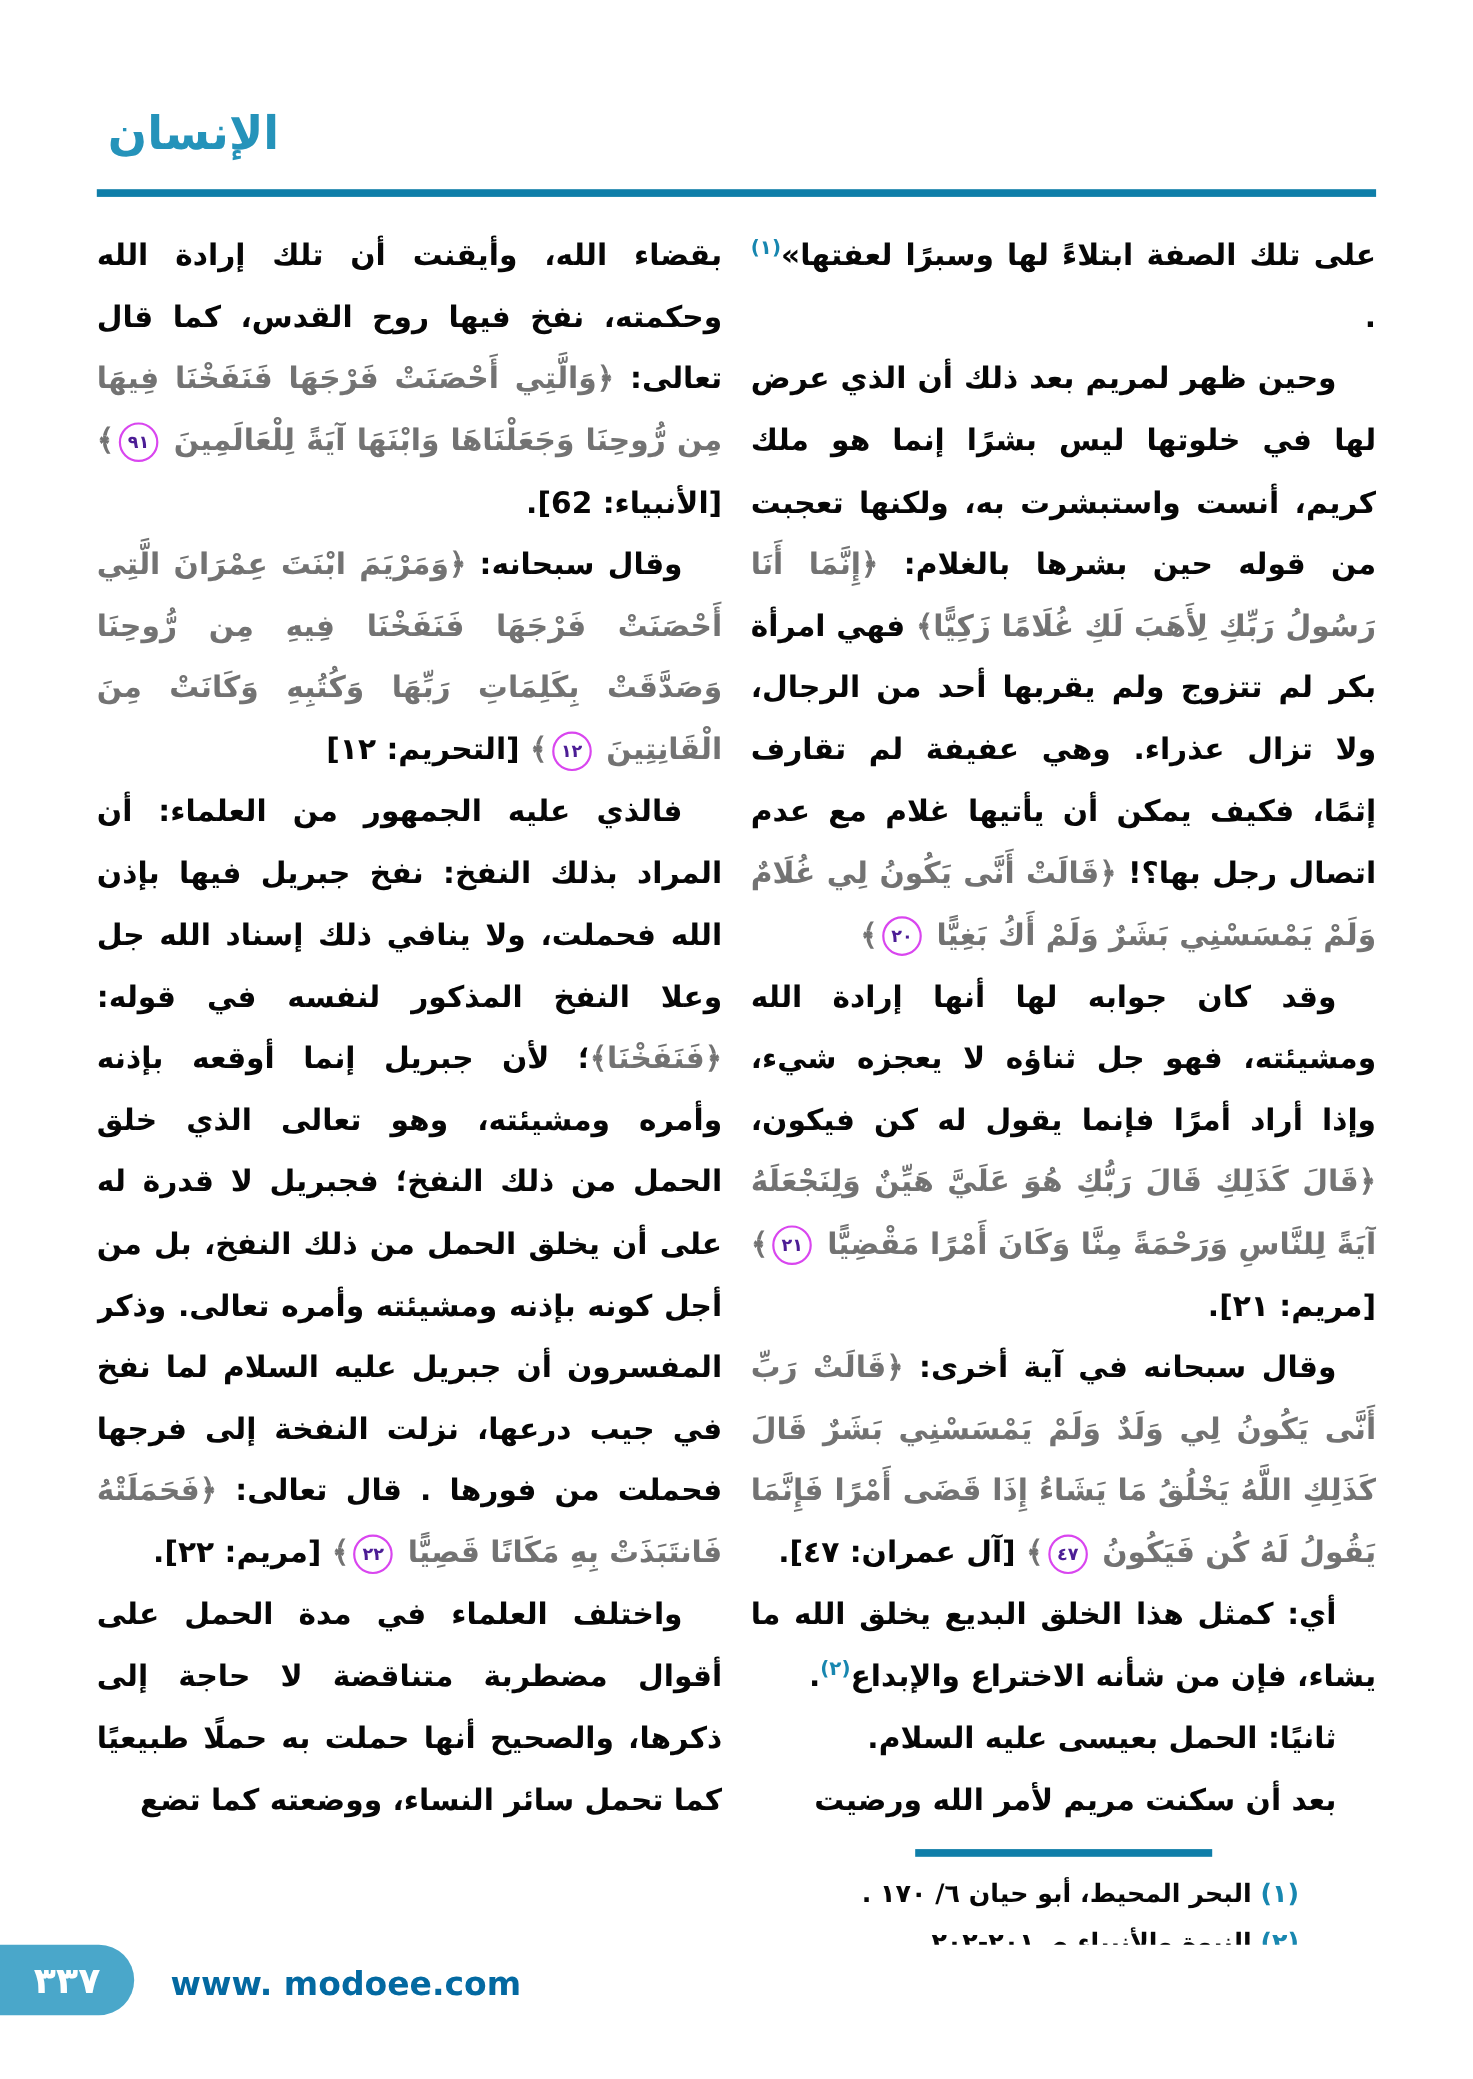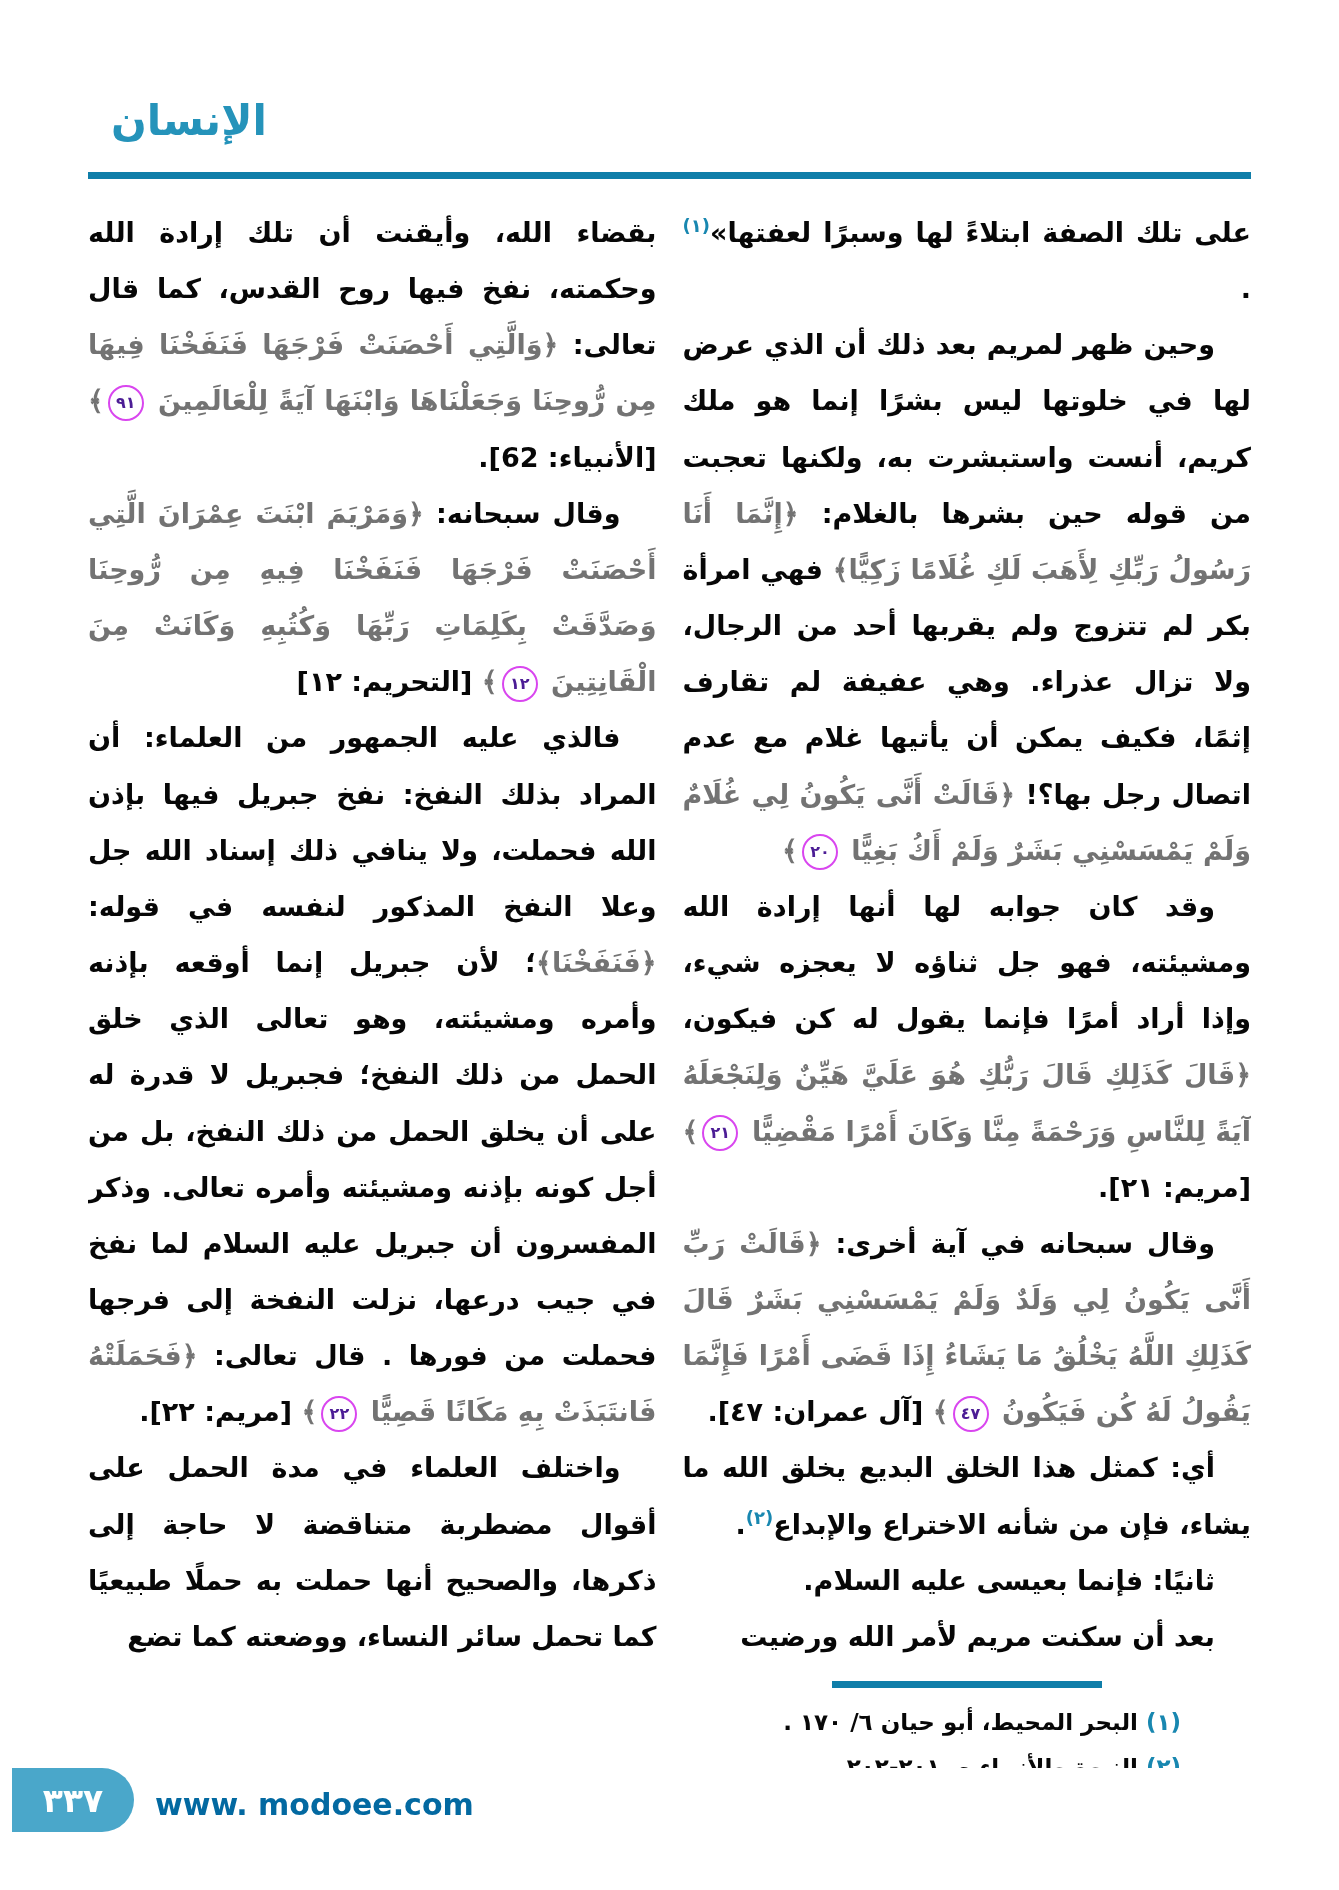--- a/index.html
+++ b/index.html
@@ -6,21 +6,21 @@
   .page{
     position:relative;
     width:1339px;height:1890px;
     background:#ffffff;
     font-family:"DejaVu Sans",sans-serif;
     direction:rtl;
     overflow:hidden;
   }
   
   .header-title{
-    position:absolute;top:96px;left:111px;
+    position:absolute;top:96px;left:98px;
     font-size:42px;font-weight:bold;color:#2593ba;
     direction:rtl;
   }
   .header-rule{
     position:absolute;top:172px;left:88px;right:88px;height:7px;
     background:#0f7ea9;
   }
   
   .columns{
     position:absolute;top:205px;left:88px;right:88px;bottom:122px;
@@ -43,21 +43,21 @@
     margin:0 4px;text-indent:0;
   }
   
   .fn-block{margin-top:auto;}
   .fn-sep{width:270px;height:7px;background:#0f7ea9;margin:16px auto 12px auto;}
   .footnotes{padding-left:8px;padding-right:70px;}
   .fn-item{font-size:23px;line-height:1.95;font-weight:700;color:#070707;}
   .fn-num{color:#1887b0;}
   
   .page-tab{
-    position:absolute;left:12px;bottom:58px;width:122px;height:64px;
+    position:absolute;left:0;bottom:58px;width:122px;height:64px;
     background:#4aa7ca;border-radius:0 34px 34px 0;
     display:flex;align-items:center;justify-content:center;
   }
   .page-num{color:#ffffff;font-size:33px;font-weight:bold;}
   .site-url{
     position:absolute;left:155px;bottom:68px;
     color:#0369a1;font-size:30px;font-weight:bold;direction:ltr;
   }
 </style>
 </head>
@@ -70,21 +70,21 @@
 
   <div class="columns">
 
     <div class="col">
       <div>
           <p class="para"><span class="body">على تلك الصفة ابتلاءً لها وسبرًا لعفتها»</span><span class="fnref">(١)</span><span class="body"> .</span></p>
           <p class="para indent"><span class="body">وحين ظهر لمريم بعد ذلك أن الذي عرض لها في خلوتها ليس بشرًا إنما هو ملك كريم، أنست واستبشرت به، ولكنها تعجبت من قوله حين بشرها بالغلام: </span><span class="quran">﴿إِنَّمَا أَنَا رَسُولُ رَبِّكِ لِأَهَبَ لَكِ غُلَامًا زَكِيًّا﴾</span><span class="body"> فهي امرأة بكر لم تتزوج ولم يقربها أحد من الرجال، ولا تزال عذراء. وهي عفيفة لم تقارف إثمًا، فكيف يمكن أن يأتيها غلام مع عدم اتصال رجل بها؟! </span><span class="quran">﴿قَالَتْ أَنَّى يَكُونُ لِي غُلَامٌ وَلَمْ يَمْسَسْنِي بَشَرٌ وَلَمْ أَكُ بَغِيًّا </span><span class="medallion">٢٠</span><span class="quran">﴾</span></p>
           <p class="para indent"><span class="body">وقد كان جوابه لها أنها إرادة الله ومشيئته، فهو جل ثناؤه لا يعجزه شيء، وإذا أراد أمرًا فإنما يقول له كن فيكون، </span><span class="quran">﴿قَالَ كَذَلِكِ قَالَ رَبُّكِ هُوَ عَلَيَّ هَيِّنٌ وَلِنَجْعَلَهُ آيَةً لِلنَّاسِ وَرَحْمَةً مِنَّا وَكَانَ أَمْرًا مَقْضِيًّا </span><span class="medallion">٢١</span><span class="quran">﴾</span><span class="body"> [مريم: ٢١].</span></p>
           <p class="para indent"><span class="body">وقال سبحانه في آية أخرى: </span><span class="quran">﴿قَالَتْ رَبِّ أَنَّى يَكُونُ لِي وَلَدٌ وَلَمْ يَمْسَسْنِي بَشَرٌ قَالَ كَذَلِكِ اللَّهُ يَخْلُقُ مَا يَشَاءُ إِذَا قَضَى أَمْرًا فَإِنَّمَا يَقُولُ لَهُ كُن فَيَكُونُ </span><span class="medallion">٤٧</span><span class="quran">﴾</span><span class="body"> [آل عمران: ٤٧].</span></p>
           <p class="para indent"><span class="body">أي: كمثل هذا الخلق البديع يخلق الله ما يشاء، فإن من شأنه الاختراع والإبداع</span><span class="fnref">(٢)</span><span class="body">.</span></p>
-          <p class="para indent head"><span class="body">ثانيًا: فإنما بعيسى عليه السلام.</span></p>
+          <p class="para indent head"><span class="body">ثانيًا: الحمل بعيسى عليه السلام.</span></p>
           <p class="para indent"><span class="body">بعد أن سكنت مريم لأمر الله ورضيت</span></p>
         </div>
       <div class="fn-block">
         <div class="fn-sep"></div>
         <div class="footnotes">
             <div class="fn-item"><span class="fn-num">(١)</span><span>&nbsp;البحر المحيط، أبو حيان ٦/ ١٧٠ .</span></div>
             <div class="fn-item"><span class="fn-num">(٢)</span><span>&nbsp;النبوة والأنبياء ص٢٠١-٢٠٢ .</span></div>
           </div>
       </div>
     </div>

